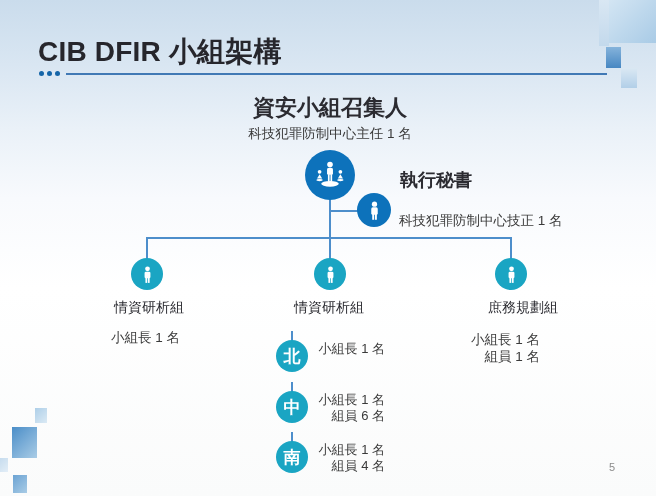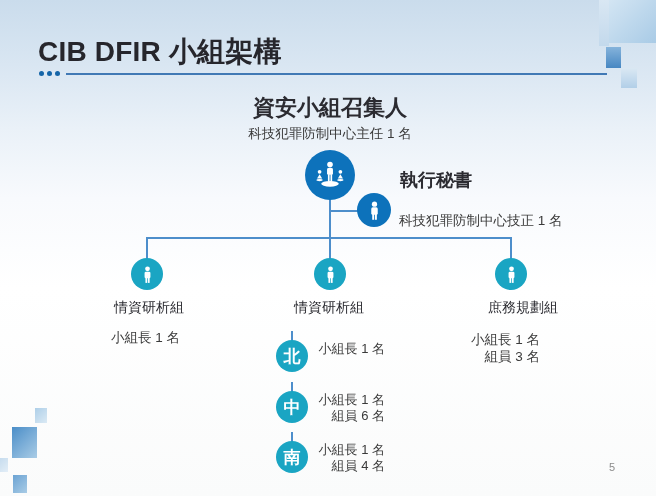--- a/index.html
+++ b/index.html
@@ -152,21 +152,21 @@
   <div class="abs g-title g-t1">情資研析組</div>
   <div class="abs g-title g-t2">情資研析組</div>
   <div class="abs g-title g-t3">庶務規劃組</div>
 
   <div class="abs g-details g-d1">
     <div>小組長 1 名</div>
   </div>
 
   <div class="abs g-details g-d3">
     <div>小組長 1 名</div>
-    <div>組員 3 名</div>
+    <div>組員 1 名</div>
   </div>
 
   <div class="circle badge b-n" style="background: rgb(26, 165, 195);">北</div>
   <div class="abs r-details r-d-n">
     <div>小組長 1 名</div>
   </div>
 
   <div class="circle badge b-c" style="background: rgb(26, 165, 195);">中</div>
   <div class="abs r-details r-d-c">
     <div>小組長 1 名</div>

